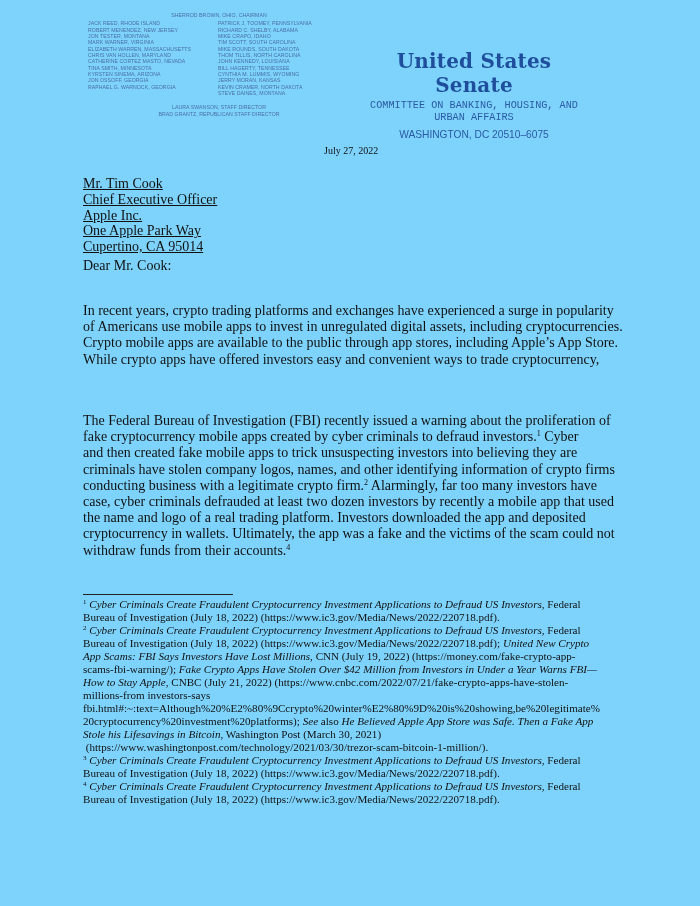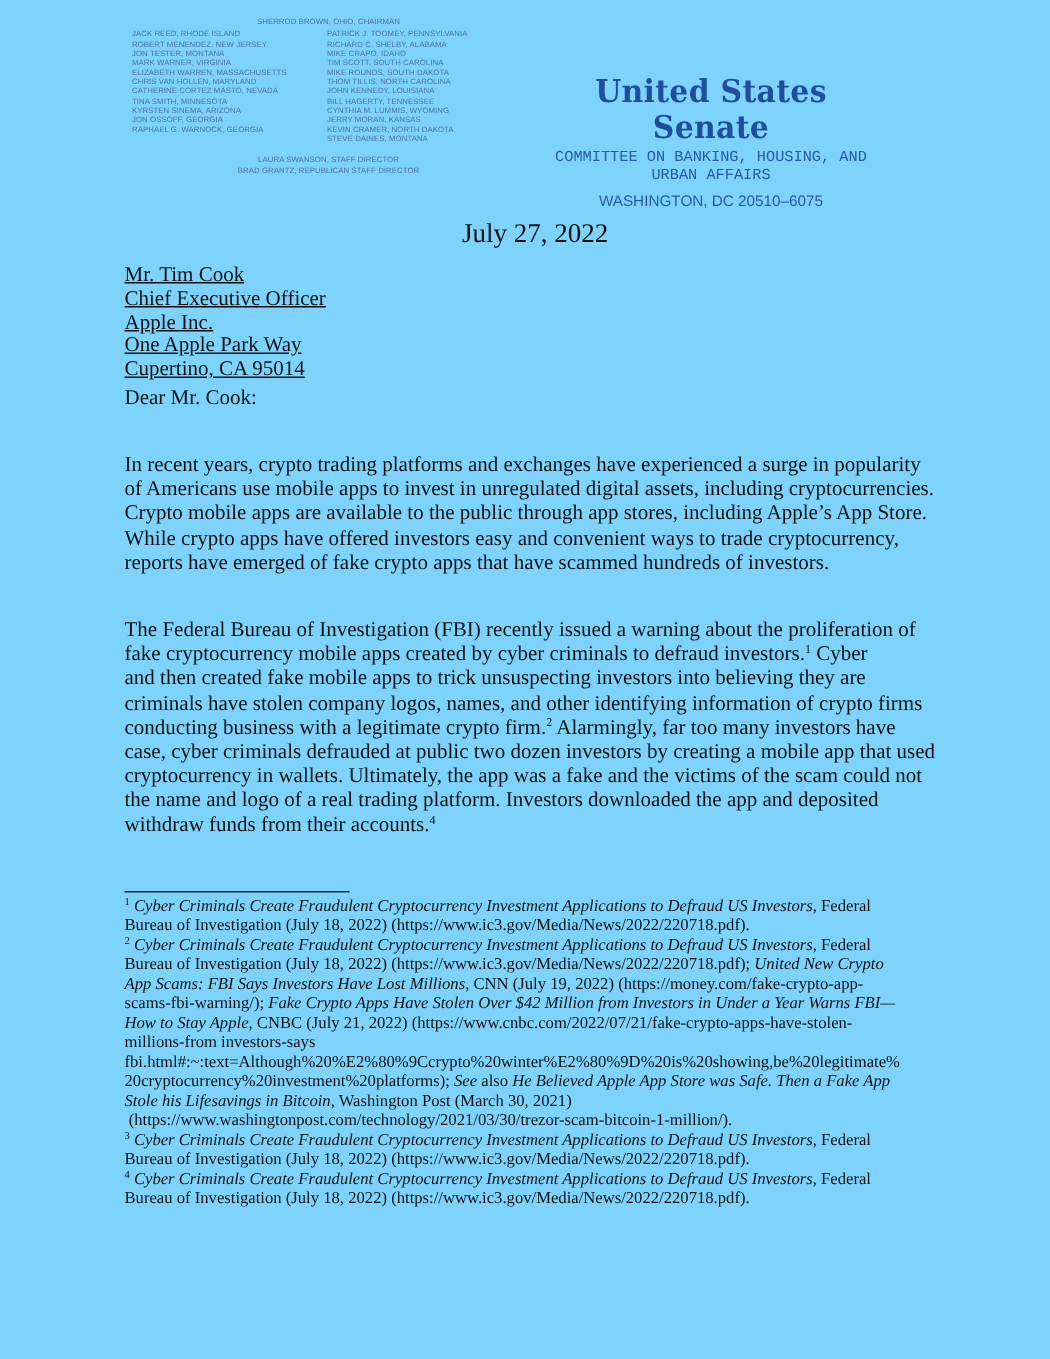--- a/index.html
+++ b/index.html
@@ -14,21 +14,21 @@
     .lh-col.right { margin-left: 2px; }
     .lh-staff { text-align: center; margin-top: 8px; }
 
     .lh-title { position: absolute; left: 368px; top: 49px; width: 212px; text-align: center; }
     .senate { font-family: "DejaVu Serif", serif; font-weight: bold; font-size: 21px; color: #1f4f9c; letter-spacing: 0.2px; line-height: 24px; transform: scaleX(0.95); }
     .committee { font-family: Liberation Mono, monospace; font-size: 10.2px; color: #2a5aa4; line-height: 12px; margin-top: 3px; }
     .address { font-family: "Liberation Sans", sans-serif; font-size: 10.2px; color: #2a5aa4; line-height: 12px; margin-top: 5px; }
 
     
     .doc { font-family: "Liberation Serif", serif; color: #111; }
-    .date { position: absolute; left: 308px; top: 145px; font-size: 18px; }
+    .date { position: absolute; left: 324px; top: 145px; font-size: 10px; }
     .addr { position: absolute; left: 83px; top: 176px; font-size: 14px; line-height: 15.8px; text-decoration: underline; }
     .salutation { position: absolute; left: 83px; top: 258px; font-size: 14px; }
     .para { position: absolute; left: 83px; width: 580px; font-size: 14px; line-height: 16.2px; }
     .para1 { top: 303px; }
     .para2 { top: 413px; }
     .para span.line { display: block; white-space: nowrap; }
     sup { font-size: 8px; vertical-align: 5px; line-height: 0; }
 
     .fn-rule { position: absolute; left: 83px; top: 594px; width: 150px; height: 0; border-top: 1px solid #222; }
     .footnotes { position: absolute; left: 83px; top: 598px; width: 580px; font-family: "Liberation Serif", serif; font-size: 11.1px; line-height: 13px; color: #111; }
@@ -98,32 +98,31 @@
       <div>Cupertino, CA 95014</div>
     </div>
 
     <div class="salutation">Dear Mr. Cook:</div>
 
     <div class="para para1">
       <span class="line">In recent years, crypto trading platforms and exchanges have experienced a surge in popularity</span>
       <span class="line">of Americans use mobile apps to invest in unregulated digital assets, including cryptocurrencies.</span>
       <span class="line">Crypto mobile apps are available to the public through app stores, including Apple’s App Store.</span>
       <span class="line">While crypto apps have offered investors easy and convenient ways to trade cryptocurrency,</span>
-      <span class="line">reports have emerged of fake crypto apps that have scammed hundreds of investors.</span>
     </div>
 
     <div class="para para2">
       <span class="line">The Federal Bureau of Investigation (FBI) recently issued a warning about the proliferation of</span>
       <span class="line"><span>fake cryptocurrency mobile apps created by cyber criminals to defraud investors.</span><sup>1</sup><span> Cyber</span></span>
       <span class="line">and then created fake mobile apps to trick unsuspecting investors into believing they are</span>
       <span class="line">criminals have stolen company logos, names, and other identifying information of crypto firms</span>
       <span class="line"><span>conducting business with a legitimate crypto firm.</span><sup>2</sup><span> Alarmingly, far too many investors have</span></span>
-      <span class="line">case, cyber criminals defrauded at public two dozen investors by creating a mobile app that used</span>
+      <span class="line">case, cyber criminals defrauded at least two dozen investors by recently a mobile app that used</span>
+      <span class="line">the name and logo of a real trading platform. Investors downloaded the app and deposited</span>
       <span class="line">cryptocurrency in wallets. Ultimately, the app was a fake and the victims of the scam could not</span>
-      <span class="line">the name and logo of a real trading platform. Investors downloaded the app and deposited</span>
       <span class="line"><span>withdraw funds from their accounts.</span><sup>4</sup></span>
     </div>
   </div>
 
   <div class="fn-rule"></div>
 
   <div class="footnotes">
     <div class="fn">
       <span class="line"><sup>1</sup> <i>Cyber Criminals Create Fraudulent Cryptocurrency Investment Applications to Defraud US Investors</i><span>, Federal</span></span>
       <span class="line">Bureau of Investigation (July 18, 2022) (https://www.ic3.gov/Media/News/2022/220718.pdf).</span>

